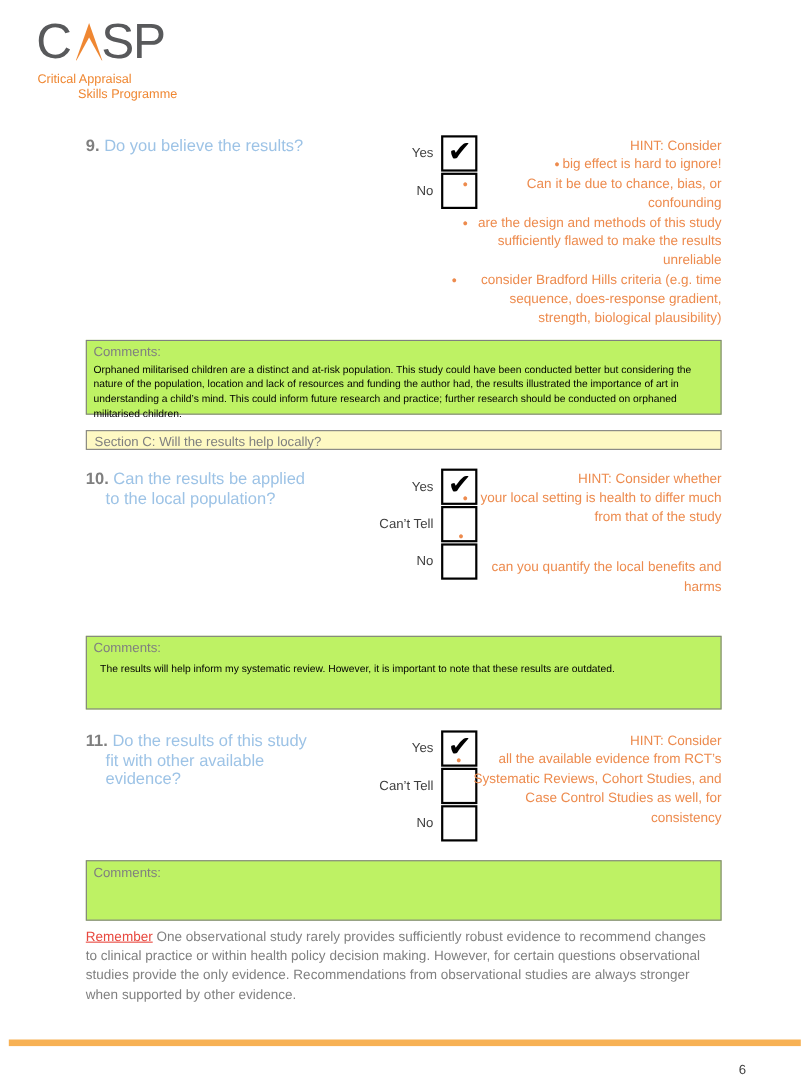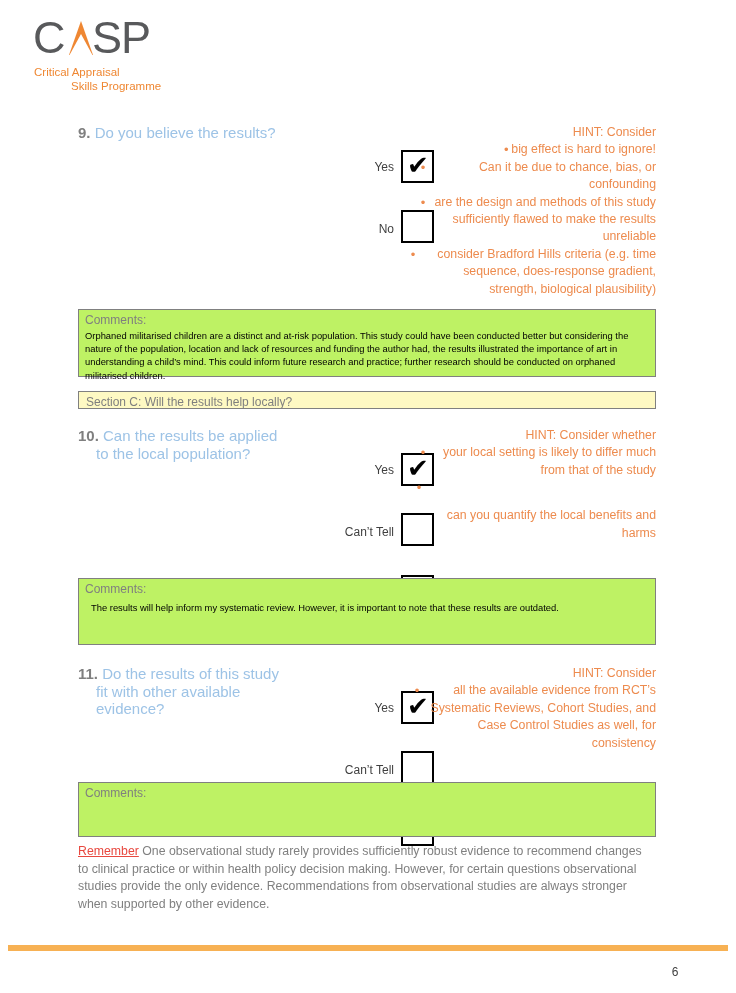--- a/index.html
+++ b/index.html
@@ -94,24 +94,23 @@
 
   
   .optcol {
     position: absolute;
     left: 246px;
     top: -2px;
     width: 110px;
   }
   .optrow {
     display: flex;
-    align-items: flex-start;
+    align-items: flex-end;
     justify-content: flex-end;
     height: 34px;
-    margin-top: 28px;
   }
   .optlabel {
     font-size: 12px;
     color: #3f3f3f;
     line-height: 34px;
     padding-right: 7px;
     white-space: nowrap;
   }
   .optbox {
     width: 33px;
@@ -325,21 +324,21 @@
       <span class="optlabel">No</span>
       <span class="optbox">
         <span class="tick"></span>
       </span>
     </div>
   </div>
 
   <div class="hint">
     <span class="hint-head">HINT: Consider whether</span>
     <ul>
-      <li><span class="bullet">•</span><span class="btxt">your local setting is likely to differ much from that of the study</span></li>
+      <li><span class="bullet">•</span><span class="btxt">your local setting is health to differ much from that of the study</span></li>
       <li><span class="bullet">•</span><span class="btxt" style="max-width:232px;margin-top:28px;">can you quantify the local benefits and harms</span></li>
     </ul>
   </div>
 </div>
 
 <div class="commentbox" style="top:578px;height:67px;">
   <div class="comment-label">Comments:</div>
   <div class="comment-body indent">The results will help inform my systematic review. However, it is important to note that these results are outdated.</div>
 </div>
 

